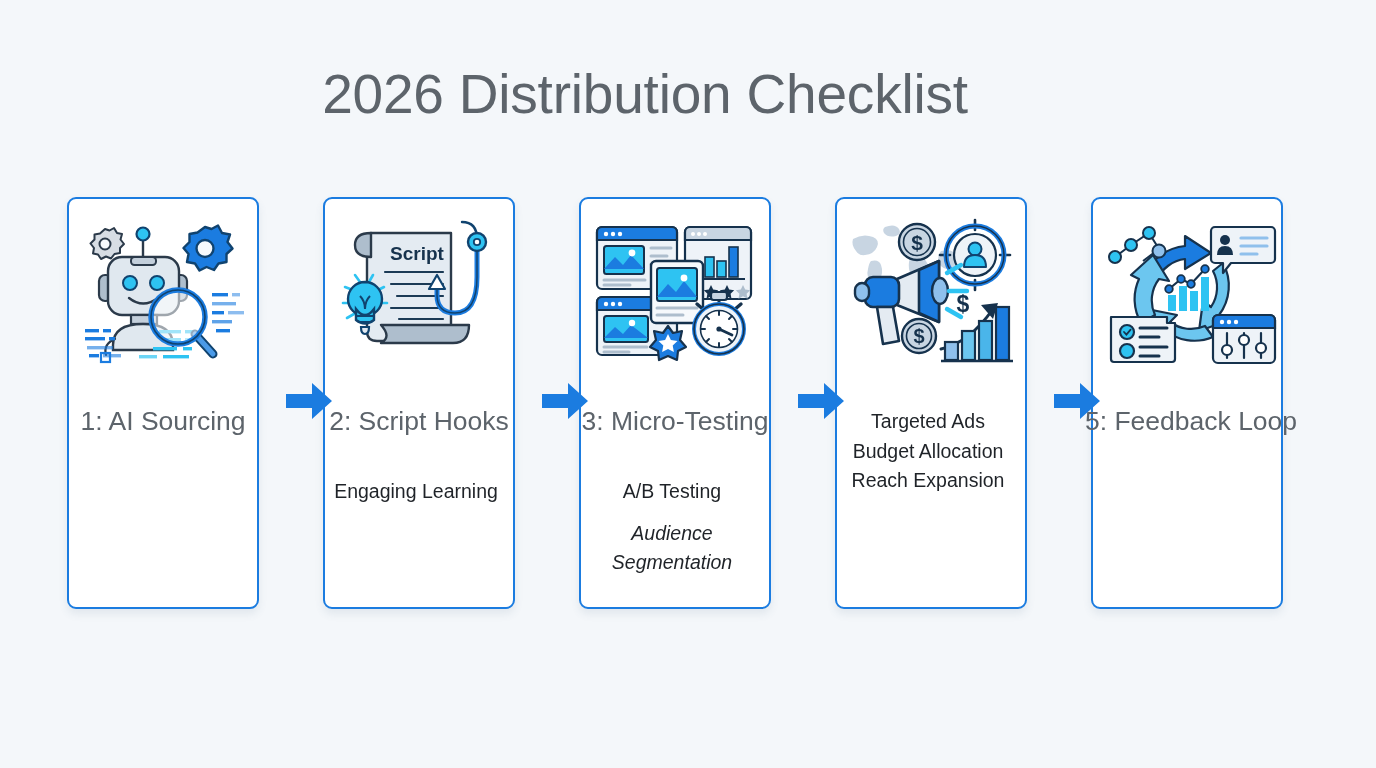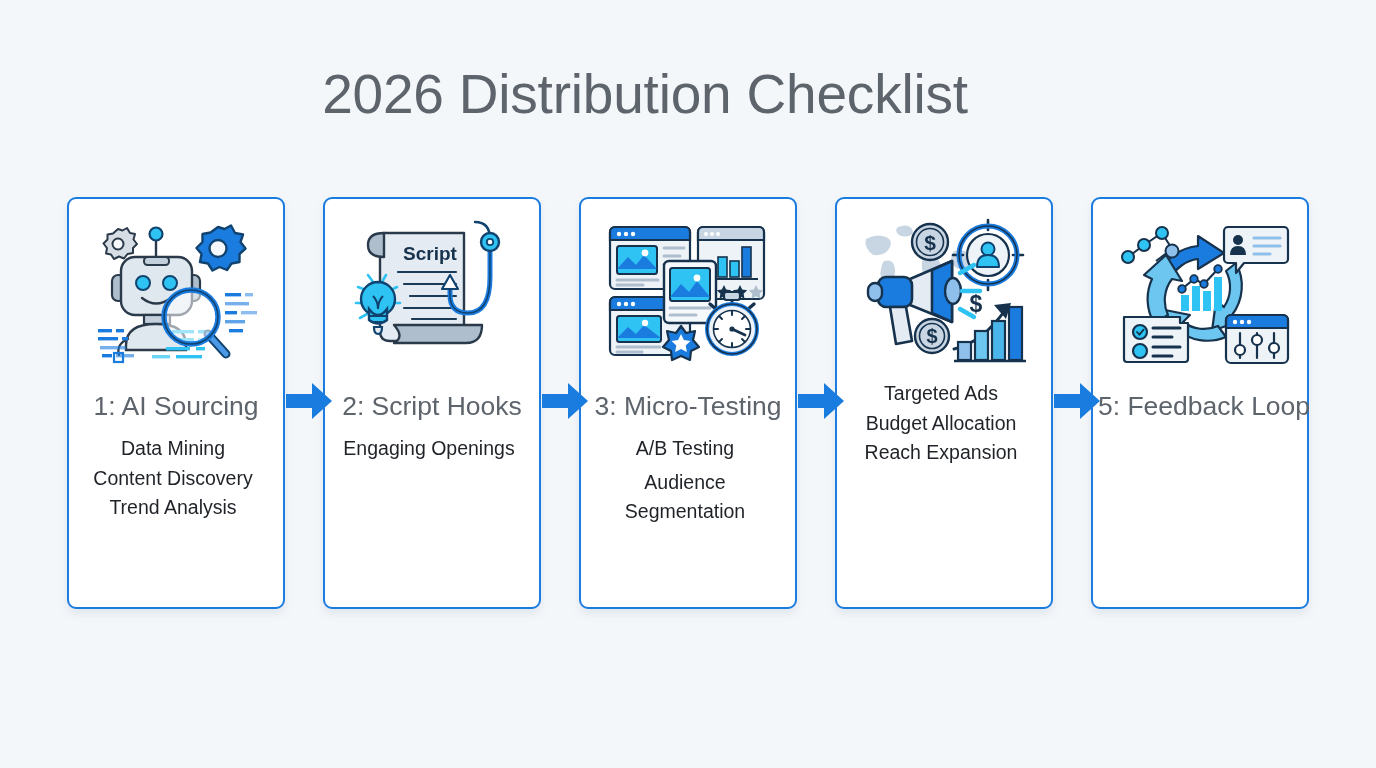--- a/index.html
+++ b/index.html
@@ -32,68 +32,69 @@
     position: absolute;
     top: 197px;
     left: 67px;
     width: 1242px;
     height: 412px;
   }
 
   .card {
     position: absolute;
     top: 0;
-    width: 218px;
+    width: 192px;
     height: 412px;
     box-sizing: border-box;
     background: #ffffff;
     border: 2.5px solid #1b7ce0;
     border-radius: 9px;
     box-shadow: 0 5px 9px rgba(70, 100, 130, 0.10);
     display: flex;
     flex-direction: column;
     align-items: center;
+    gap: 28px;
   }
   .card.c0 { left: 0px; }
   .card.c1 { left: 256px; }
   .card.c2 { left: 512px; }
   .card.c3 { left: 768px; }
   .card.c4 { left: 1024px; padding-left: 8px; }
 
   .icon-wrap {
     width: 180px;
     height: 150px;
     margin-top: 18px;
     display: flex;
     align-items: center;
     justify-content: center;
   }
   .icon-wrap svg { display: block; }
 
   .step-title {
-    margin-top: 23px;
+    margin-top: 10px;
     width: 214px;
     text-align: center;
     font-size: 26.5px;
     line-height: 32px;
     color: #5d646b;
     font-weight: 400;
   }
 
   .bullets {
     margin-top: 12px;
     width: 230px;
     margin-left: -6px;
     text-align: center;
     color: #1f2328;
     font-size: 19.5px;
     line-height: 29.5px;
     white-space: nowrap;
   }
-  .bullets .b-wrap { white-space: normal; width: 200px; margin: 4px auto; }
+  .bullets .b-wrap { white-space: normal; width: 200px; margin: 12px auto; font-style: italic; }
 
   .arrow {
     position: absolute;
     top: 186px;
     width: 46px;
     height: 36px;
   }
   .arrow.a0 { left: 219px; }
   .arrow.a1 { left: 475px; }
   .arrow.a2 { left: 731px; }
@@ -166,25 +167,20 @@
         </g>
         <rect x="28" y="136" width="9" height="9" fill="none" stroke="#1b7ce0" stroke-width="2.2"></rect>
 
         <line x1="122" y1="117" x2="140" y2="137" stroke="#10436f" stroke-width="9" stroke-linecap="round"></line>
         <line x1="122" y1="117" x2="140" y2="137" stroke="#4a9ae8" stroke-width="5" stroke-linecap="round"></line>
         <circle cx="105" cy="100" r="27" fill="#ffffff" fill-opacity=".55" stroke="#1b7ce0" stroke-width="5.5"></circle>
         <circle cx="105" cy="100" r="27" fill="none" stroke="#10436f" stroke-width="1.6"></circle>
       </svg>
     </div>
     <div class="step-title">1: AI Sourcing</div>
-    <div class="bullets">
-      <div>Data Mining</div>
-      <div>Content Discovery</div>
-      <div>Trend Analysis</div>
-    </div>
   </div>
 
   <div class="card c1">
     <div class="icon-wrap">
       <svg width="180" height="150" viewBox="0 0 180 150">
 
         <path d="M42,16 L122,16 L122,124 L48,124 Q38,124 38,114 L38,24 Q38,16 42,16 Z" fill="#e4ebf2" stroke="#2b3a4a" stroke-width="2.4" stroke-linejoin="round"></path>
 
         <path d="M42,16 Q26,16 26,28 Q26,40 42,40 L42,16 Z" fill="#aebecd" stroke="#2b3a4a" stroke-width="2.4" stroke-linejoin="round"></path>
 
@@ -221,21 +217,21 @@
         <path d="M148,22 L148,60 Q148,96 126,96 Q108,96 108,78 L108,70" fill="none" stroke="#1b7ce0" stroke-width="5" stroke-linecap="round"></path>
         <path d="M148,22 L148,60 Q148,96 126,96 Q108,96 108,78 L108,70" fill="none" stroke="#10436f" stroke-width="1.5"></path>
         <path d="M100,72 L116,72 L108,58 Z" fill="#ffffff" stroke="#10436f" stroke-width="2.2" stroke-linejoin="round"></path>
         <path d="M133,5 Q148,5 148,22" fill="none" stroke="#10436f" stroke-width="2.4" stroke-linecap="round"></path>
         <circle cx="148" cy="25" r="9" fill="#2ec3f2" stroke="#10436f" stroke-width="2.4"></circle>
         <circle cx="148" cy="25" r="3.2" fill="#ffffff" stroke="#10436f" stroke-width="1.8"></circle>
       </svg>
     </div>
     <div class="step-title">2: Script Hooks</div>
     <div class="bullets">
-      <div>Engaging Openings</div>
+      <div>Engaging Learning</div>
     </div>
   </div>
 
   <div class="card c2">
     <div class="icon-wrap">
       <svg width="180" height="150" viewBox="0 0 180 150">
 
         <g>
           <rect x="12" y="10" width="80" height="62" rx="5" fill="#eef3f8" stroke="#16324d" stroke-width="2.2"></rect>
           <path d="M12,15 a5,5 0 0 1 5,-5 h70 a5,5 0 0 1 5,5 v8 h-80 z" fill="#1b7ce0" stroke="#16324d" stroke-width="2.2"></path>

